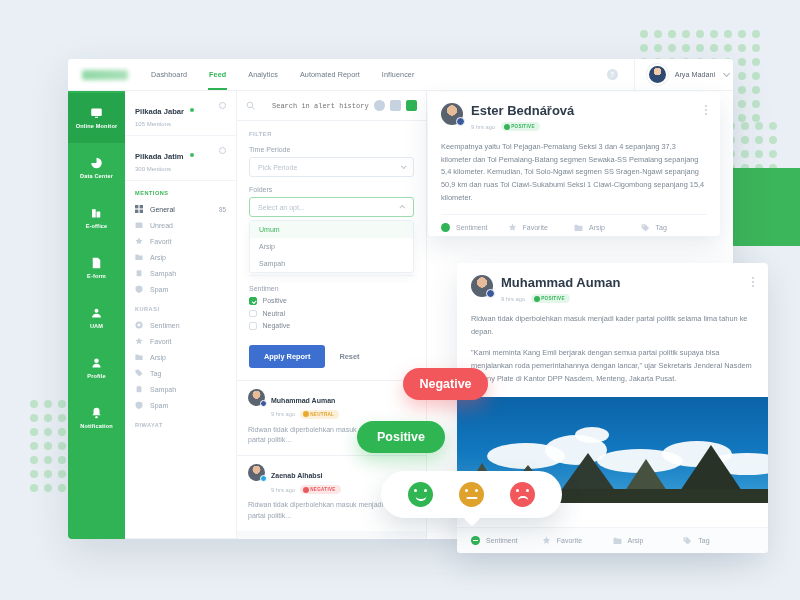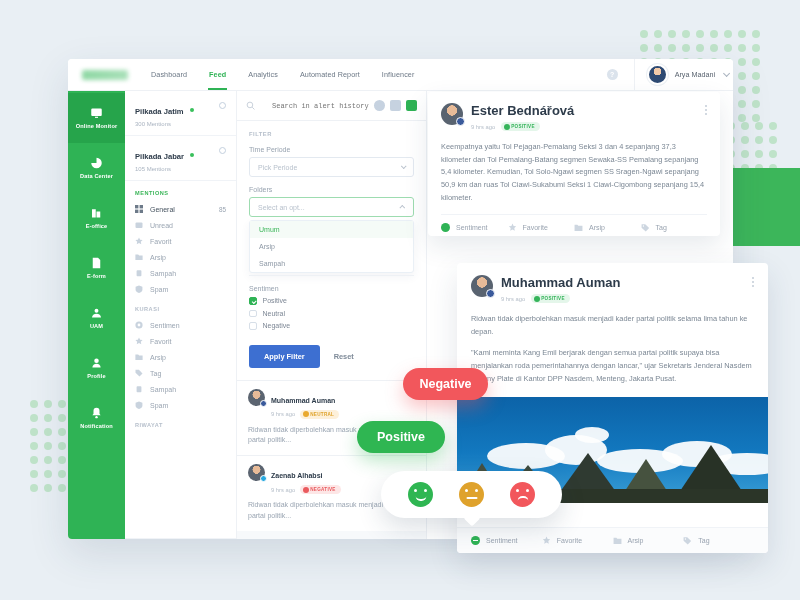--- a/index.html
+++ b/index.html
@@ -424,22 +424,22 @@
             <svg class="rail-ic" viewBox="0 0 16 16">
               <path d="M8 1a4 4 0 0 1 4 4v4l1.5 2H2.5L4 9V5a4 4 0 0 1 4-4z" fill="#fff"></path>
               <circle cx="8" cy="13.5" r="1.6" fill="#fff"></circle>
             </svg>
             <span class="rail-label">Notification</span>
           </div>
         </div>
 
       <div id="alerts">
         <div id="alerts-scroll">
+            <div class="alert-row"><span class="alert-title">Pilkada Jabar</span><span class="alert-dot"></span><span class="alert-gear"></span><div class="alert-sub">105 Mentions</div></div>
             <div class="alert-row"><span class="alert-title">Pilkada Jatim</span><span class="alert-dot"></span><span class="alert-gear"></span><div class="alert-sub">300 Mentions</div></div>
-            <div class="alert-row"><span class="alert-title">Pilkada Jabar</span><span class="alert-dot"></span><span class="alert-gear"></span><div class="alert-sub">105 Mentions</div></div>
             <div class="sec-head green">MENTIONS</div>
             <div class="menu-item active">
               <svg class="mi-ic" viewBox="0 0 8 8">
                 <rect x="0" y="0" width="3.4" height="3.4" fill="#6d7a89"></rect>
                 <rect x="4.6" y="0" width="3.4" height="3.4" fill="#6d7a89"></rect>
                 <rect x="0" y="4.6" width="3.4" height="3.4" fill="#6d7a89"></rect>
                 <rect x="4.6" y="4.6" width="3.4" height="3.4" fill="#6d7a89"></rect>
               </svg>
               <span class="menu-label">General</span>
               <span class="menu-count">85</span>
@@ -561,21 +561,21 @@
                 <span class="box"></span>
                 <span>Neutral</span>
               </div>
               <div class="f-check">
                 <span class="box"></span>
                 <span>Negative</span>
               </div>
             </div>
 
           <div id="filter-actions">
-            <button id="apply-filter">Apply Filter</button>
+            <button id="apply-filter">Apply Report</button>
             <button id="reset-filter">Reset</button>
           </div>
         </div>
 
         <div id="mini-feed">
             <div class="mini-item">
               <div class="mini-head">
                 <span class="mini-av">
                   <span class="soc fb"></span>
                 </span>

